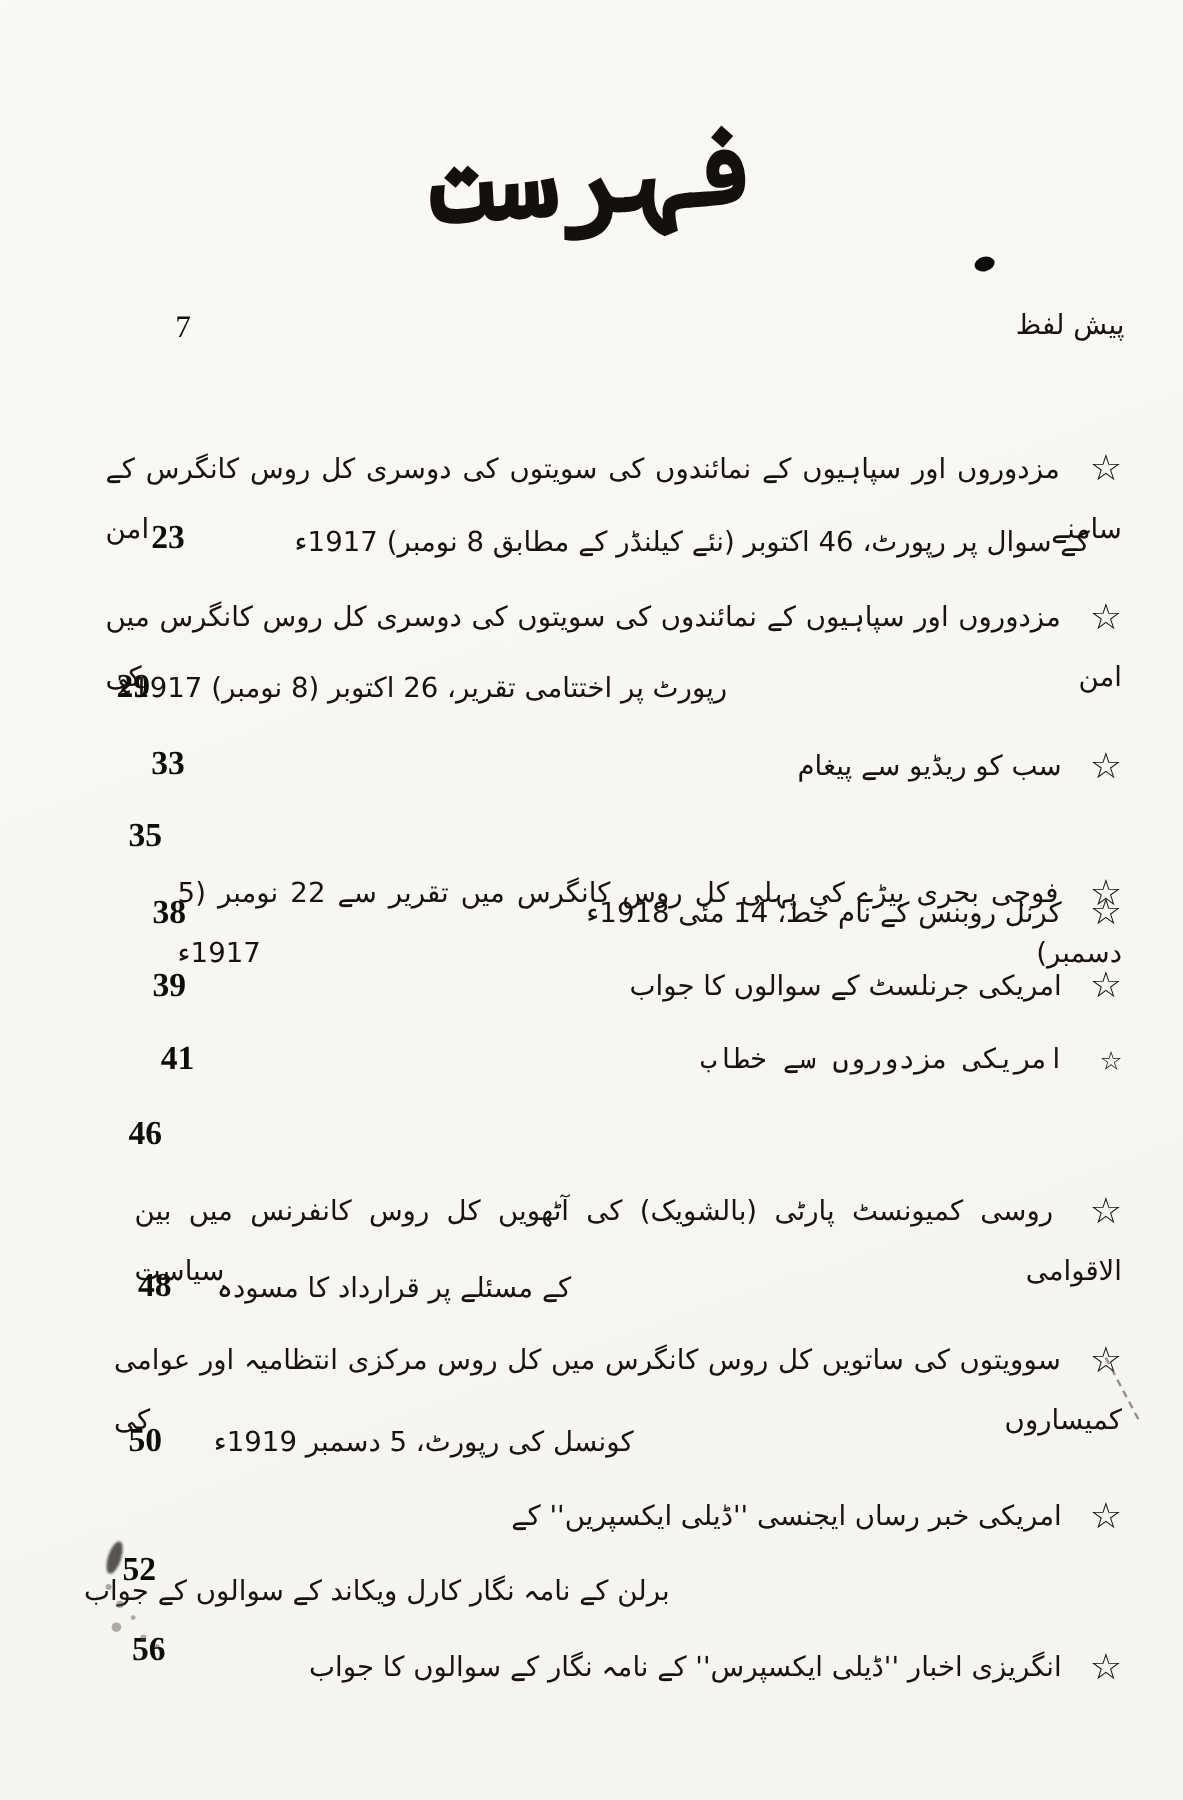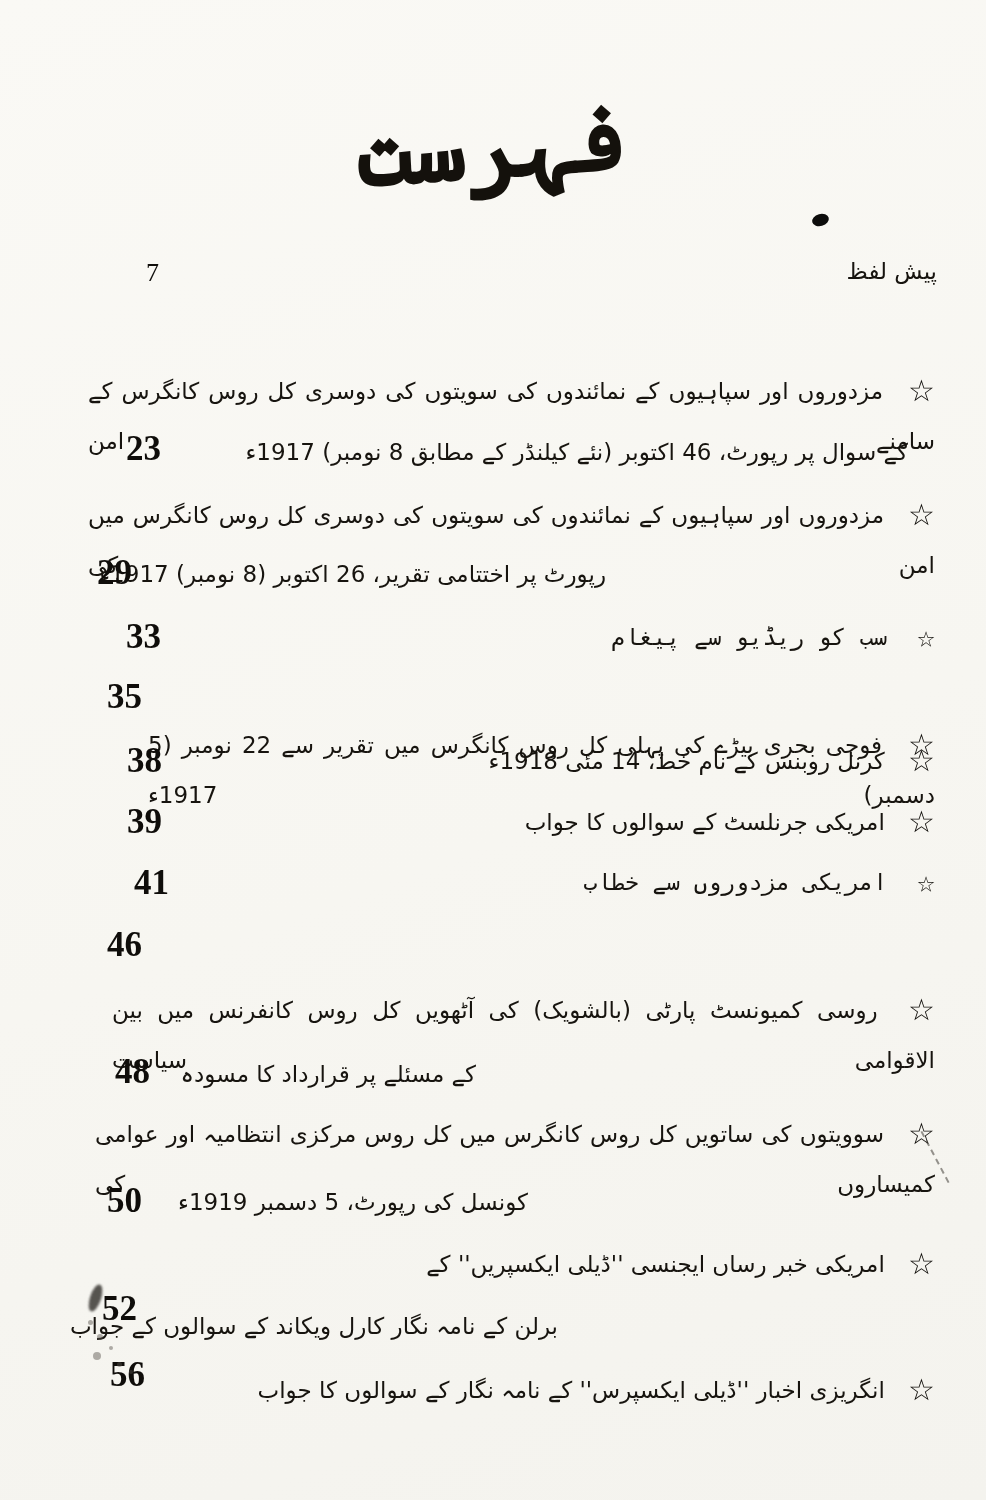--- a/index.html
+++ b/index.html
@@ -38,21 +38,21 @@
     display:inline-block;
     font-size:30px;line-height:50px;
     vertical-align:-2px;
     margin-left:16px;
     color:#100e0a;
     font-weight:bold;
   }
   .num{
     position:absolute;
     font-family:"Liberation Serif","DejaVu Serif",serif;
-    font-weight:bold;font-size:35px;line-height:34px;
+    font-weight:bold;font-size:28px;line-height:34px;
     color:#0f0d0a;
   }
   .num.light{font-weight:normal;font-size:26px;}
   .ink-dot{
     position:absolute;left:812px;top:214px;width:17px;height:12px;
     background:#0d0d0c;border-radius:50%;transform:rotate(-15deg);
   }
   .stray{
     position:absolute;left:934px;top:1128px;width:0;height:58px;
     border-left:2px dashed #44403a;opacity:.55;transform:rotate(-28deg);
@@ -84,21 +84,21 @@
   <div class="line" style="top:427px;right:78px;">کے سوال پر رپورٹ، 46 اکتوبر (نئے کیلنڈر کے مطابق 8 نومبر) 1917ء</div>
   <div class="num" style="top:432px;left:126px;">23</div>
 
   <div class="line justify" style="top:490px;left:88px;right:51px;">
     <span class="star">☆</span>
     <span>مزدوروں اور سپاہیوں کے نمائندوں کی سویتوں کی دوسری کل روس کانگرس میں امن کی</span>
   </div>
   <div class="line" style="top:549px;right:380px;">رپورٹ پر اختتامی تقریر، 26 اکتوبر (8 نومبر) 1917ء</div>
   <div class="num" style="top:556px;left:97px;">29</div>
 
-  <div class="line" style="top:614px;right:51px;font-family:Liberation Mono, monospace;">
+  <div class="line" style="top:614px;right:51px;">
     <span class="star">☆</span>
     <span>سب کو ریڈیو سے پیغام</span>
   </div>
   <div class="num" style="top:620px;left:126px;">33</div>
 
   <div class="line justify" style="top:672px;left:148px;right:51px;margin-top:48px;">
     <span class="star">☆</span>
     <span>فوجی بحری بیڑے کی پہلی کل روس کانگرس میں تقریر سے 22 نومبر (5 دسمبر) 1917ء</span>
   </div>
   <div class="num" style="top:680px;left:107px;">35</div>

